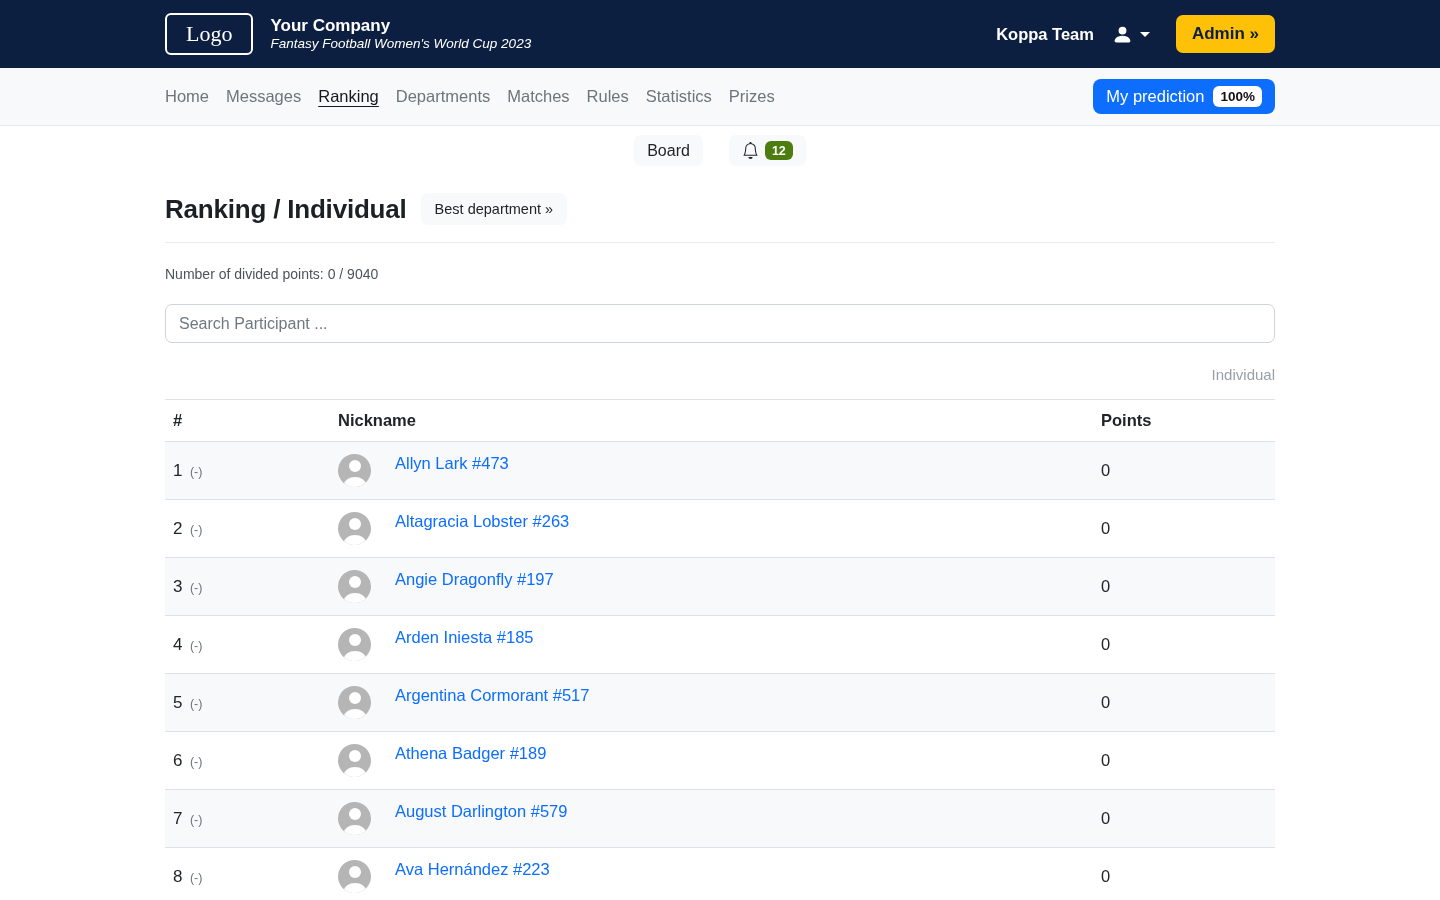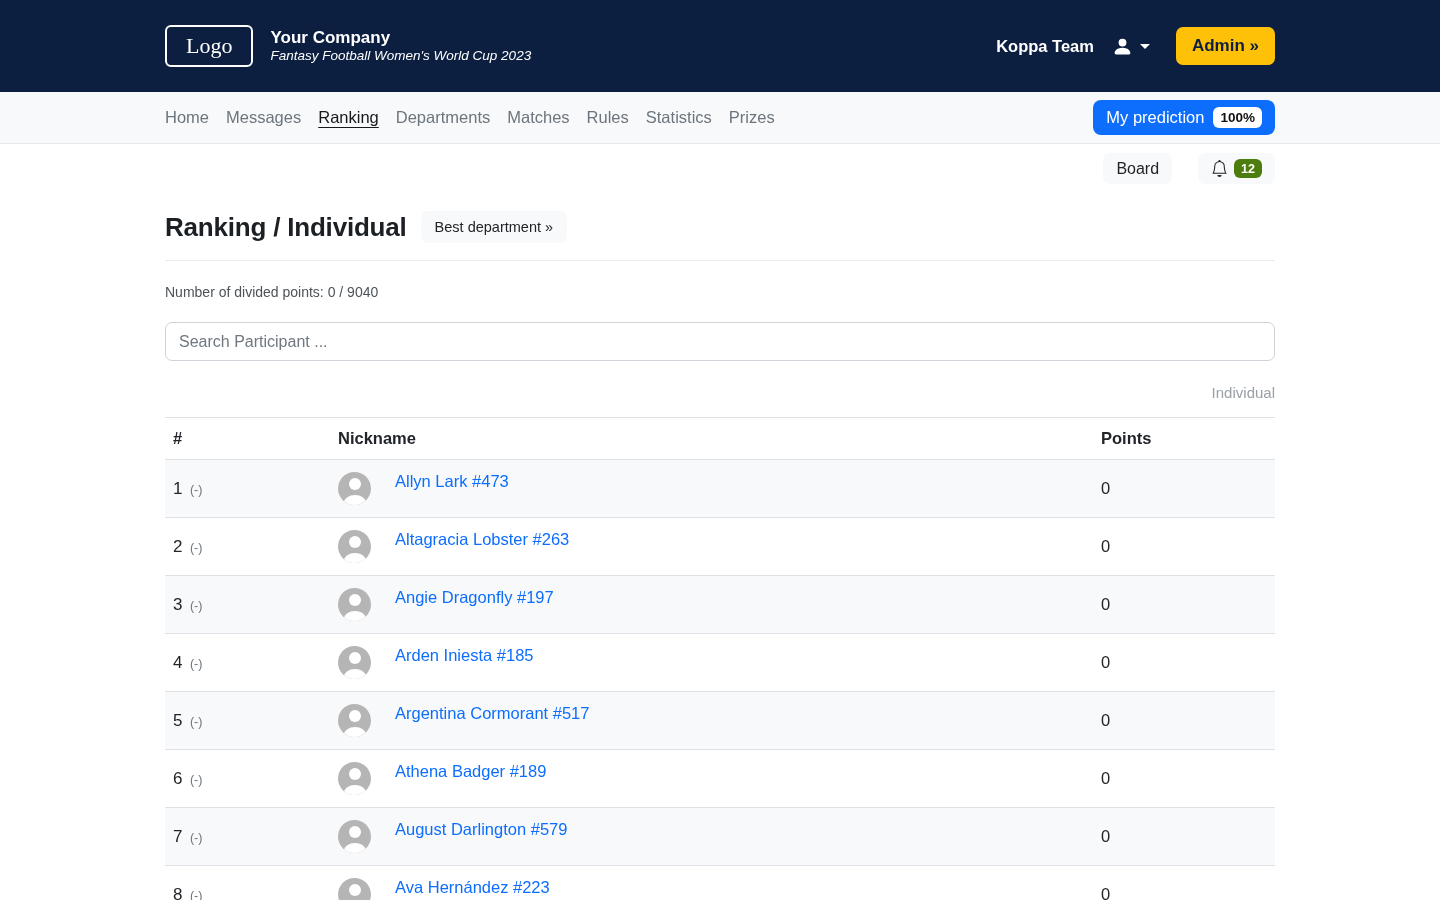--- a/index.html
+++ b/index.html
@@ -6,21 +6,21 @@
   html, body { margin: 0; padding: 0; }
   body {
     width: 1440px; height: 900px; overflow: hidden;
     background: #ffffff; color: #212529;
     font-family: "Liberation Sans", sans-serif;
     font-size: 16px;
   }
 
   
   .navbar {
-    height: 92px; background: #0d1f40;
+    height: 68px; background: #0d1f40;
     display: flex; align-items: center;
     padding: 0 165px; color: #fff;
   }
   .logo-box {
     border: 2px solid #fff; border-radius: 6px;
     padding: 6px 19px; cursor: pointer;
     font-family: "Liberation Serif", serif; font-size: 22px; color: #fff;
     background: transparent;
   }
   .brand { margin-left: 17px; line-height: 1.25; }
@@ -36,21 +36,21 @@
   }
   .admin-btn {
     background: #ffc107; color: #0d1f40;
     border: none; border-radius: 7px;
     font-family: inherit; font-size: 17px; font-weight: 600;
     padding: 9px 16px; margin-left: 8px; cursor: pointer;
   }
 
   
   .subnav {
-    height: 52px; background: #f8f9fa; border-bottom: 1px solid #e7e8ea;
+    height: 58px; background: #f8f9fa; border-bottom: 1px solid #e7e8ea;
     display: flex; align-items: center; padding: 0 165px;
   }
   .nav-links { display: flex; align-items: center; gap: 17px; }
   .nav-link {
     color: #6c757d; text-decoration: none; font-size: 16.5px;
     cursor: pointer; white-space: nowrap;
   }
   .nav-link.active {
     color: #16191c; font-weight: 500;
     text-decoration: underline; text-underline-offset: 4px;
@@ -63,21 +63,21 @@
   }
   .prediction-badge {
     background: #fff; color: #111;
     font-size: 13.5px; font-weight: 700;
     border-radius: 6px; padding: 3px 7px;
   }
 
   
   .toolbar-row {
     width: 1110px; margin: 9px auto 0;
-    display: flex; justify-content: flex-end; gap: 26px;
+    display: flex; justify-content: center; gap: 26px;
   }
   .light-btn {
     background: #f8f9fa; color: #212529;
     border: none; border-radius: 7px; cursor: pointer;
     font-family: inherit; font-size: 16px; padding: 6px 13px;
     display: inline-flex; align-items: center; gap: 6px;
   }
   .notif-badge {
     background: #4d7c0f; color: #fff;
     font-size: 12.5px; font-weight: 700;

